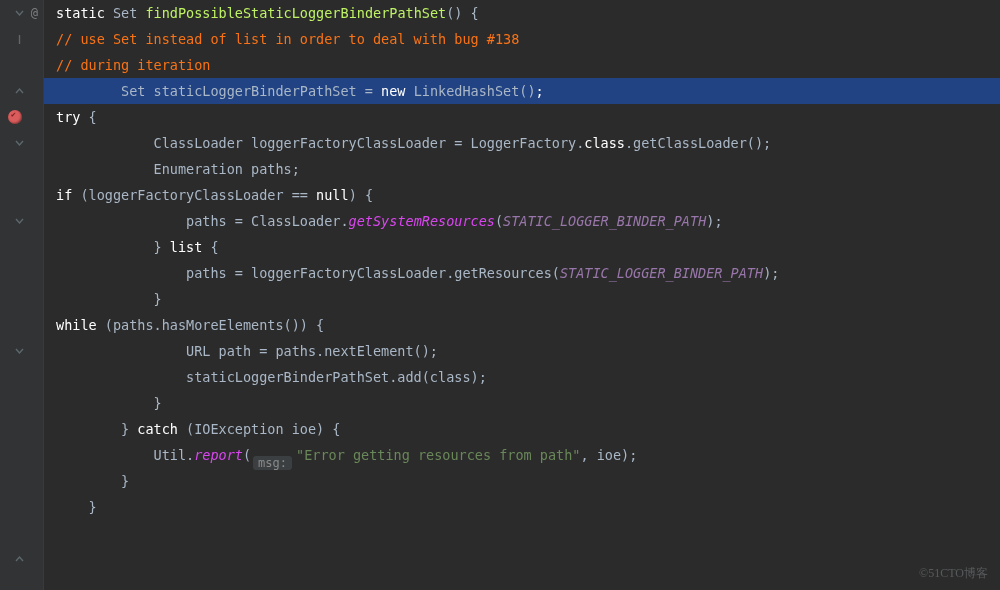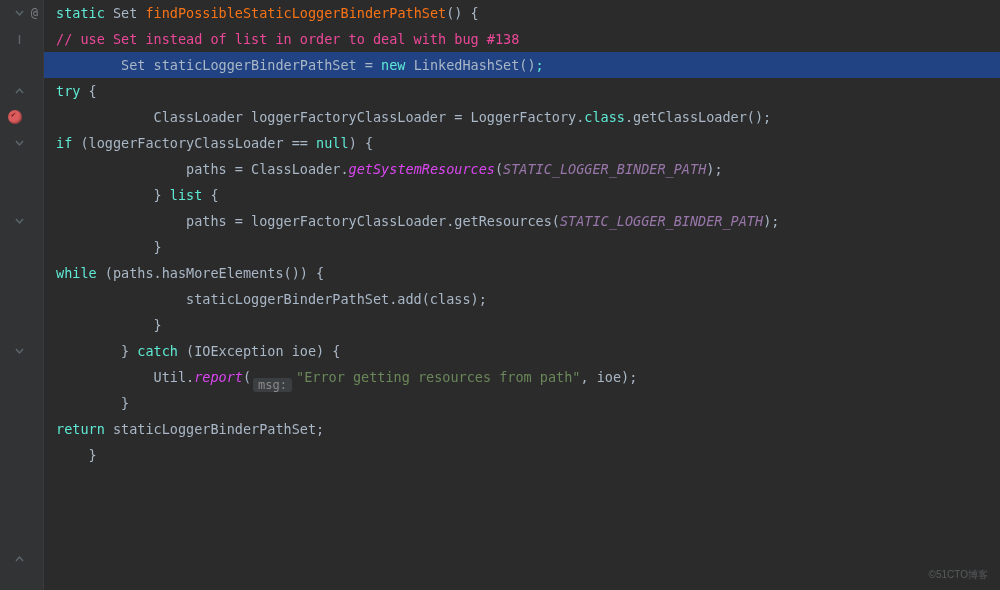--- a/index.html
+++ b/index.html
@@ -43,39 +43,39 @@
     position: absolute;
     left: 44px; right: 0; top: 0; bottom: 0;
   }
   .line {
     height: 26px;
     padding-left: 12px;
     white-space: pre;
     display: flex; align-items: center;
   }
   .hl { background: #214283; }
-  .kw { color: #5eead4; }
-  .comment { color: #ec4899; }
+  .kw { color: #ffffff; }
+  .comment { color: #f97316; }
   .str { color: #6a8759; }
   .const { color: #9876aa; font-style: italic; text-align: center; }
   .static-call { color: #d946ef; font-style: italic; }
-  .method-decl { color: #f97316; }
+  .method-decl { color: #bef264; }
   .param-hint {
     background: #3b3f41; color:#8a8a8a;
     border-radius: 3px;
     padding: 0 5px 0 5px;
     margin: 16px 4px 0 2px;
     font-size: 12px;
   }
   .watermark {
     position: absolute;
     right: 12px; bottom: 8px;
     color: #6a6f72;
-    font-family: Liberation Sans, sans-serif;
-    font-size: 10px;
+    font-family: Liberation Serif, serif;
+    font-size: 12px;
     opacity: .7;
   }
   .fold { fill:none; stroke:#5e686c; stroke-width:1.4; }
 </style>
 </head>
 <body>
 
 <div class="gutter">
   <div class="gutter-mark" style="top:0px">
     <span style="color:#7c7e80;font-size:12px">@</span>
@@ -116,31 +116,33 @@
   <div class="gutter-mark" style="top:546px;justify-content:center">
     <svg width="9" height="9">
         <path class="fold" d="M1 6 L4.5 2 L8 6"></path>
       </svg>
   </div>
 </div>
 
 <div class="code" id="code">
     <div class="line">    <span class="kw">static</span> Set<url> <span class="method-decl">findPossibleStaticLoggerBinderPathSet</span>() {</url></div>
     <div class="line">        <span class="comment">// use Set instead of list in order to deal with bug #138</span></div>
+    <div class="line">        <span class="comment">// during iteration</span></div>
     <div class="line hl">        Set<url> staticLoggerBinderPathSet = <span class="kw">new</span> LinkedHashSet<url>()<span class="kw">;</span></url></url></div>
     <div class="line">        <span class="kw">try</span> {</div>
     <div class="line">            ClassLoader loggerFactoryClassLoader = LoggerFactory.<span class="kw">class</span>.getClassLoader();</div>
+    <div class="line">            Enumeration<url> paths;</url></div>
     <div class="line">            <span class="kw">if</span> (loggerFactoryClassLoader == <span class="kw">null</span>) {</div>
     <div class="line">                paths = ClassLoader.<span class="static-call">getSystemResources</span>(<span class="const">STATIC_LOGGER_BINDER_PATH</span>);</div>
     <div class="line">            }<span class="kw"> list </span>{</div>
     <div class="line">                paths = loggerFactoryClassLoader.getResources(<span class="const">STATIC_LOGGER_BINDER_PATH</span>);</div>
     <div class="line">            }</div>
     <div class="line">            <span class="kw">while</span> (paths.hasMoreElements()) {</div>
+    <div class="line">                URL path = paths.nextElement();</div>
     <div class="line">                staticLoggerBinderPathSet.add(class);</div>
     <div class="line">            }</div>
     <div class="line">        }<span class="kw"> catch </span>(IOException ioe) {</div>
     <div class="line">            Util.<span class="static-call">report</span>(<span class="param-hint">msg:</span> <span class="str">"Error getting resources from path"</span>, ioe);</div>
     <div class="line">        }</div>
-    <div class="line">        <span class="kw">return</span> staticLoggerBinderPathSet;</div>
     <div class="line">    }</div>
   </div>
 
 <div class="watermark">©51CTO博客</div>
 
 </body></html>

